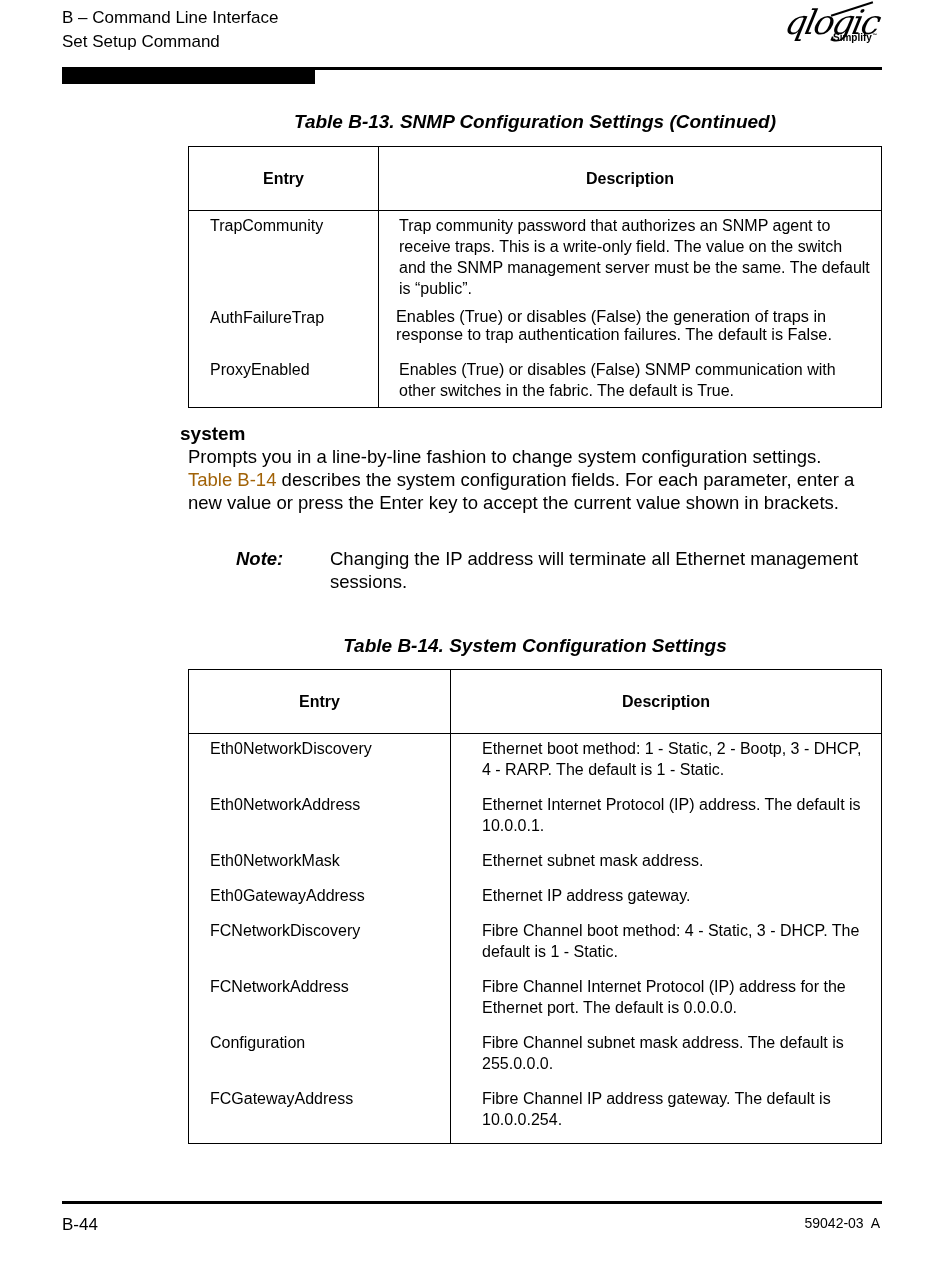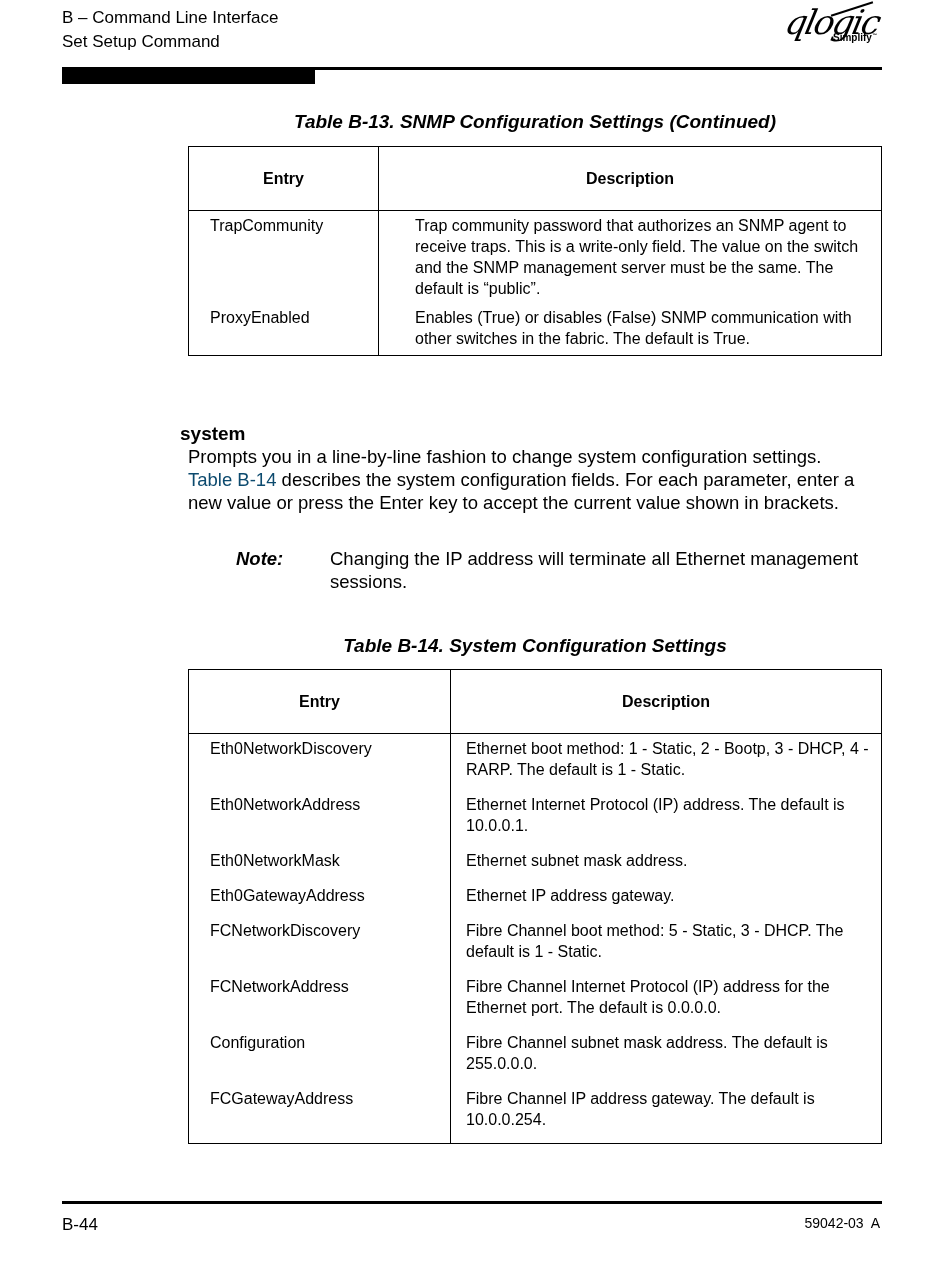--- a/index.html
+++ b/index.html
@@ -33,30 +33,30 @@
   table.doc {
     position: absolute; left: 188px; width: 694px; border-collapse: collapse;
     font-size: 16px; line-height: 21px;
   }
   table.doc th, table.doc td { border-left: 1px solid #000; border-right: 1px solid #000; vertical-align: top; }
   table.doc th { font-weight: bold; text-align: center; height: 39px; padding: 12px; border-top: 1px solid #000; border-bottom: 1px solid #000; vertical-align: middle; }
   table.doc tr:last-child td { border-bottom: 1px solid #000; }
   #t1 { top: 146px; }
   #t1 col.c1 { width: 190px; }
   #t1 td.entry { padding: 4px 0 0 21px; }
-  #t1 td.desc { padding: 4px 10px 0 36px; }
+  #t1 td.desc { padding: 4px 10px 0 20px; }
   #t1 tr.r0 td { height: 88px; }
   #t1 tr.r1 td { height: 48px; }
   #t1 tr.r1 td.desc { padding-left: 17px; line-height: 18px; font-size: 16.3px; }
   #t1 tr.r2 td { height: 43px; padding-bottom: 5px; }
 
   #t2 { top: 669px; }
   #t2 col.c1 { width: 262px; }
   #t2 td.entry { padding: 4px 0 0 21px; }
-  #t2 td.desc { padding: 4px 10px 0 15px; }
+  #t2 td.desc { padding: 4px 10px 0 31px; }
   #t2 tr.two td { height: 52px; }
   #t2 tr.one td { height: 31px; margin-left: 20px; }
   #t2 tr.last td { height: 48px; padding-bottom: 7px; }
 
   .sec-title { position: absolute; left: 180px; top: 423px; font-weight: bold; font-size: 19px; line-height: 22px; }
   .sec-body { position: absolute; left: 188px; top: 445px; width: 700px; font-size: 18.5px; line-height: 23px; }
   .link { color: #1a0dcc; }
 
   .note-label { position: absolute; left: 236px; top: 547px; font-weight: bold; font-style: italic; font-size: 18.5px; line-height: 23px; }
   .note-text { position: absolute; left: 330px; top: 547px; width: 560px; font-size: 18.5px; line-height: 23px; }
@@ -91,31 +91,35 @@
     <tr>
       <th>Entry</th>
       <th>Description</th>
     </tr>
   </thead>
   <tbody>
     <tr class="r0">
       <td class="entry">TrapCommunity</td>
       <td class="desc">Trap community password that authorizes an SNMP agent to receive traps. This is a write-only field. The value on the switch and the SNMP management server must be the same. The default is “public”.</td>
     </tr>
+    <tr class="r1">
+      <td class="entry">AuthFailureTrap</td>
+      <td class="desc">Enables (True) or disables (False) the generation of traps in response to trap authentication failures. The default is False.</td>
+    </tr>
     <tr class="r2">
       <td class="entry">ProxyEnabled</td>
       <td class="desc">Enables (True) or disables (False) SNMP communication with other switches in the fabric. The default is True.</td>
     </tr>
   </tbody>
 </table>
 
 <div class="sec-title">system</div>
 <div class="sec-body">
   <span>Prompts you in a line-by-line fashion to change system configuration settings.</span><br>
-  <a class="link" style="color: #0c4a6e;">Table B-14</a><span> describes the system configuration fields. For each parameter, enter a new value or press the Enter key to accept the current value shown in brackets.</span>
+  <a class="link" style="color: #a16207;">Table B-14</a><span> describes the system configuration fields. For each parameter, enter a new value or press the Enter key to accept the current value shown in brackets.</span>
 </div>
 
 <div class="note-label">Note:</div>
 <div class="note-text">Changing the IP address will terminate all Ethernet management sessions.</div>
 
 <div class="caption" id="cap2">Table B-14. System Configuration Settings</div>
 
 <table class="doc" id="t2">
   <colgroup>
       <col class="c1">
@@ -139,21 +143,21 @@
     <tr class="one">
       <td class="entry">Eth0NetworkMask</td>
       <td class="desc">Ethernet subnet mask address.</td>
     </tr>
     <tr class="one">
       <td class="entry">Eth0GatewayAddress</td>
       <td class="desc">Ethernet IP address gateway.</td>
     </tr>
     <tr class="two">
       <td class="entry">FCNetworkDiscovery</td>
-      <td class="desc">Fibre Channel boot method: 5 - Static,  3 - DHCP. The default is 1 - Static.</td>
+      <td class="desc">Fibre Channel boot method: 4 - Static,  3 - DHCP. The default is 1 - Static.</td>
     </tr>
     <tr class="two">
       <td class="entry">FCNetworkAddress</td>
       <td class="desc">Fibre Channel Internet Protocol (IP) address for the Ethernet port. The default is 0.0.0.0.</td>
     </tr>
     <tr class="two">
       <td class="entry">Configuration</td>
       <td class="desc">Fibre Channel subnet mask address. The default is 255.0.0.0.</td>
     </tr>
     <tr class="last">

